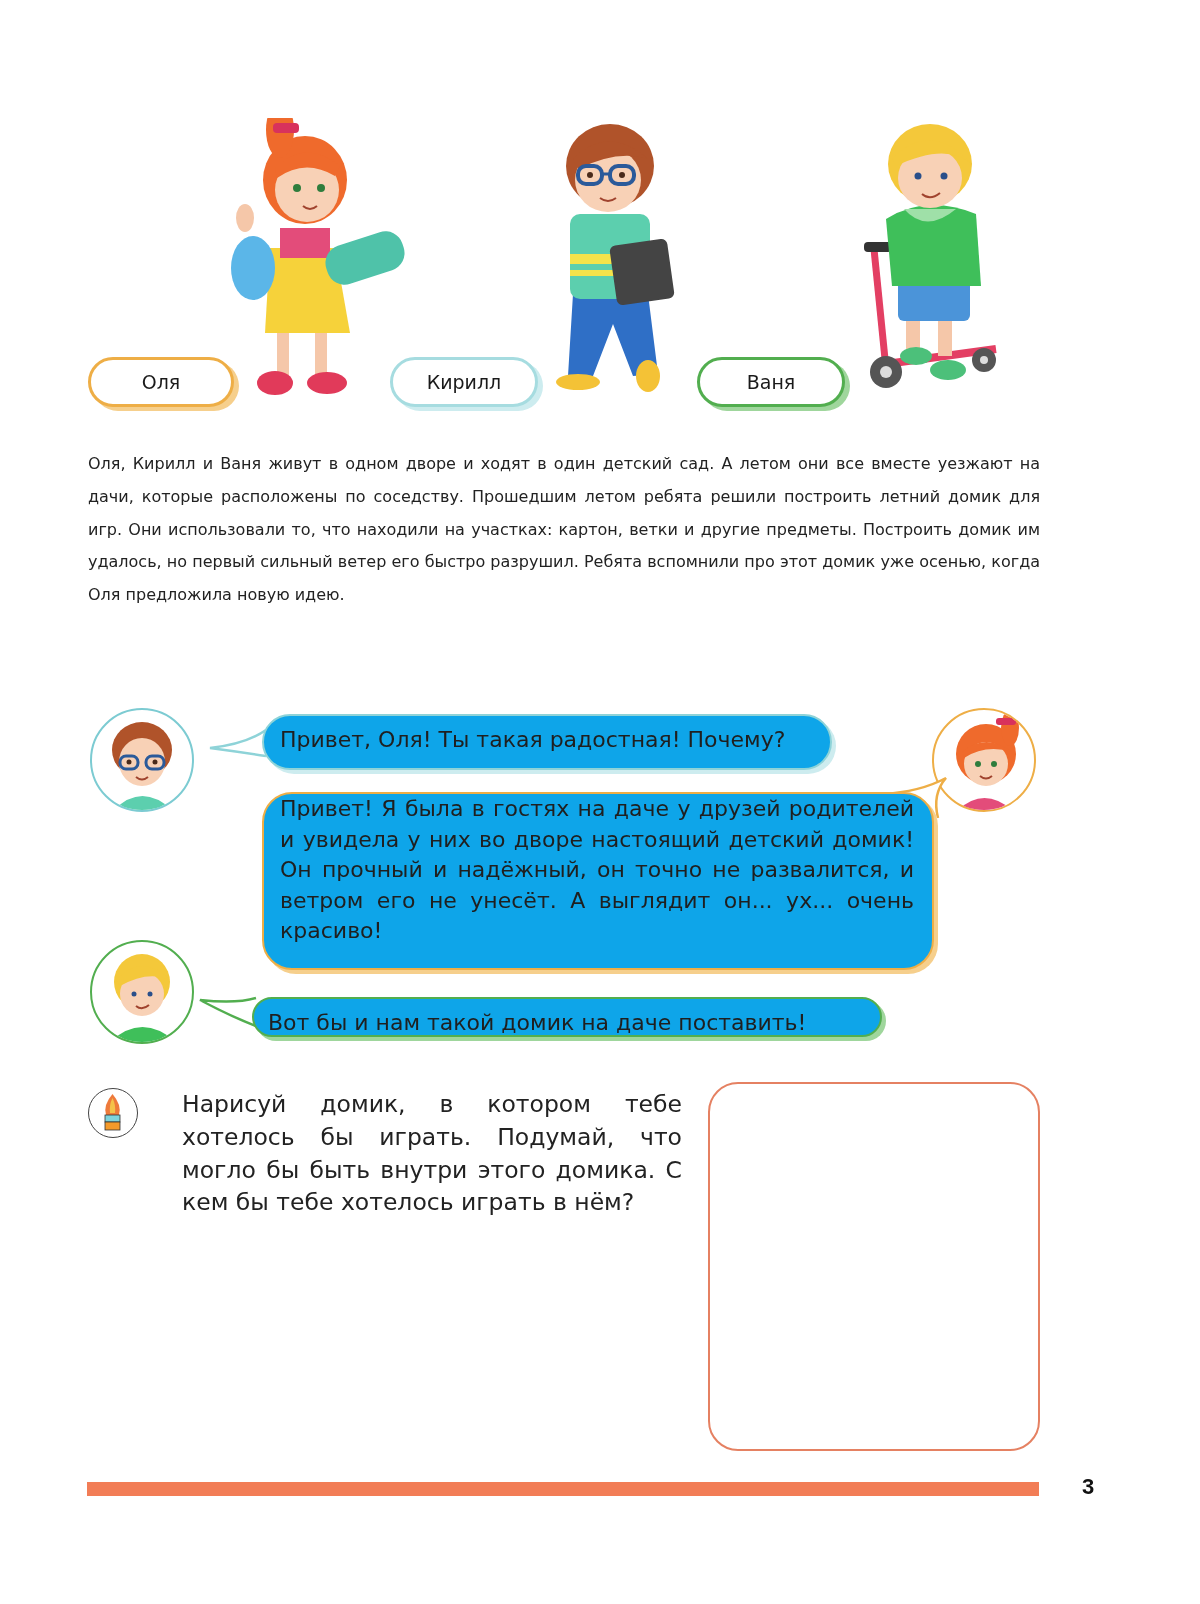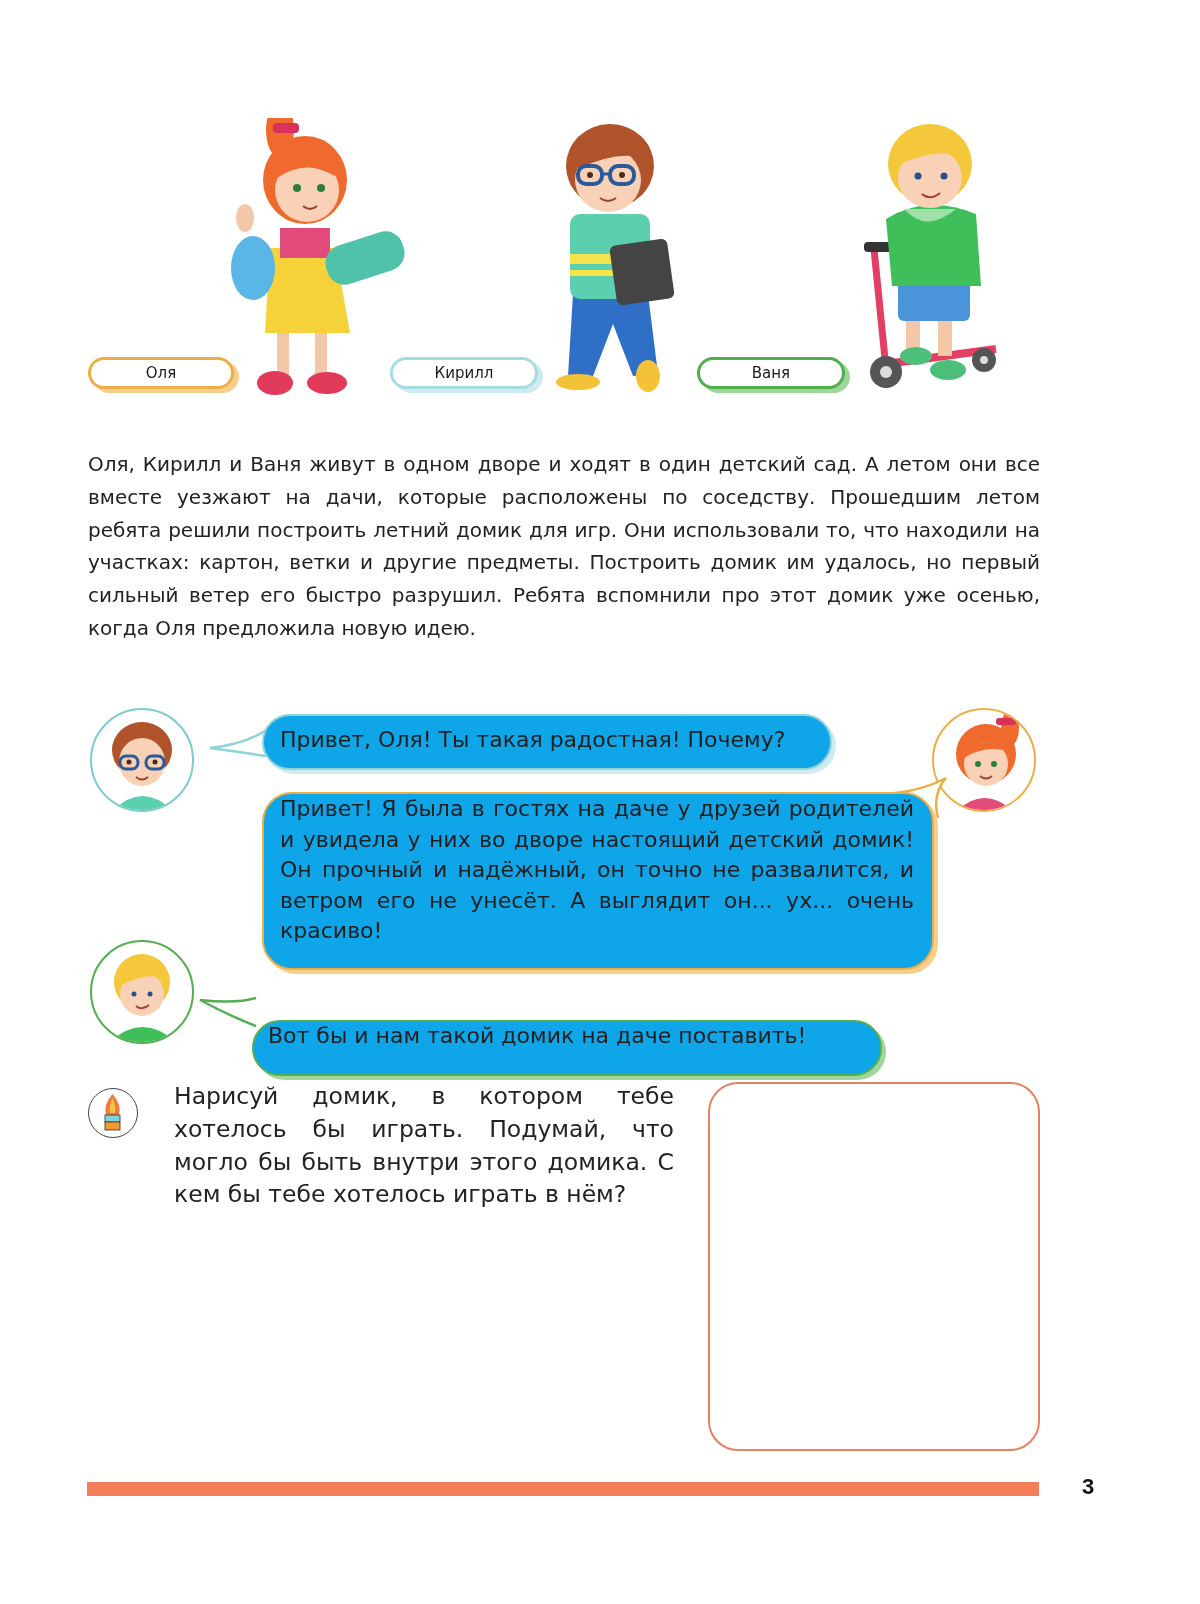--- a/index.html
+++ b/index.html
@@ -1,49 +1,49 @@
 <!DOCTYPE html>
 <html><head>
 <meta charset="utf-8">
 <style>
   html, body { margin: 0; padding: 0; background: #ffffff; }
   body { width: 1200px; height: 1604px; position: relative; overflow: hidden;
          font-family: "DejaVu Sans", sans-serif; color: #1f1f1f; }
   .abs { position: absolute; }
 
   
-  .pill { position: absolute; height: 32px; border-radius: 26px; background: #fff;
+  .pill { position: absolute; height: 50px; border-radius: 26px; background: #fff;
           border: 3px solid; display: flex; align-items: center; justify-content: center;
-          font-size: 15px; color: #1a1a1a; box-sizing: border-box; }
+          font-size: 19px; color: #1a1a1a; box-sizing: border-box; }
   .pill-olya { left: 88px; top: 357px; width: 146px; border-color: #eeae46; box-shadow: 5px 4px 0 #f6cf8c; }
   .pill-kirill { left: 390px; top: 357px; width: 148px; border-color: #a6dce0; box-shadow: 5px 4px 0 #cdecef; }
   .pill-vanya { left: 697px; top: 357px; width: 148px; border-color: #52ae4f; box-shadow: 5px 4px 0 #9fd69c; }
 
   
   .para { position: absolute; left: 88px; top: 448px; width: 952px;
-          font-size: 20px; line-height: 32.8px; text-align: justify; text-align-last: left; color: #222; }
+          font-size: 16px; line-height: 32.8px; text-align: justify; text-align-last: left; color: #222; }
 
   
   .avatar { position: absolute; width: 104px; height: 104px; border-radius: 50%;
             border: 2.5px solid; background: #fff; overflow: hidden; box-sizing: border-box; }
   .av-kirill { left: 90px; top: 708px; border-color: #7ccbd2; }
   .av-olya { left: 932px; top: 708px; border-color: #eeae46; }
   .av-vanya { left: 90px; top: 940px; border-color: #52ae4f; }
 
   
   .bubble { position: absolute; background: #0ea5e9; border: 2.5px solid; box-sizing: border-box; }
   .b-kirill { left: 262px; top: 714px; width: 570px; height: 56px; border-radius: 28px;
               border-color: #8ed3d8; box-shadow: 4px 4px 0 #cdecef;
               font-size: 22px; padding: 11px 0 0 16px; }
   .b-olya { left: 262px; top: 792px; width: 672px; height: 178px; border-radius: 30px;
             border-color: #eeae46; box-shadow: 4px 4px 0 #f6cf8c;
             font-size: 22px; line-height: 30.6px; padding: 0 18px 0 16px; text-align: justify; text-align-last: left; }
-  .b-vanya { left: 252px; top: 1020px; width: 630px; height: 56px; border-radius: 28px;
+  .b-vanya { left: 252px; top: 997px; width: 630px; height: 40px; border-radius: 28px;
              border-color: #52ae4f; box-shadow: 4px 4px 0 #9fd69c;
-             font-size: 22px; padding: 1px 0 0 14px; }
+             font-size: 22px; padding: 11px 0 0 14px; }
 
   
   .task-icon { position: absolute; left: 88px; top: 1088px; width: 50px; height: 50px; border-radius: 50%;
                border: 1.5px solid #444; background: #fff; box-sizing: border-box; }
   .task-text { position: absolute; left: 174px; top: 1080px; width: 500px;
                font-size: 23.5px; line-height: 32.8px; text-align: justify; text-align-last: left; color: #222; }
   .draw-box { position: absolute; left: 708px; top: 1082px; width: 332px; height: 369px;
               border: 2.5px solid #e58162; border-radius: 30px; box-sizing: border-box; background: #fff; }
 
   .footer-bar { position: absolute; left: 87px; top: 1482px; width: 952px; height: 14px; background: #f27d56; }
@@ -204,17 +204,17 @@
 </div>
 
 <div class="task-icon">
   <svg width="47" height="47" viewBox="0 0 47 47">
     <path d="M23.5 5 Q33 16 30 26 L17 26 Q14 16 23.5 5 Z" fill="#ee7a3b"></path>
     <path d="M23.5 9 Q27 16 26 24 L21 24 Q20 16 23.5 9 Z" fill="#f4c24a"></path>
     <rect x="16" y="26" width="15" height="7" fill="#7fd3dc" stroke="#333" stroke-width="0.8"></rect>
     <rect x="16" y="33" width="15" height="8" fill="#f39a2b" stroke="#333" stroke-width="0.8"></rect>
   </svg>
 </div>
-<p class="task-text" style="margin:0">Нарисуй домик, в котором тебе хотелось бы играть. Подумай, что могло бы быть внутри этого домика. С кем бы тебе хотелось играть в нём?</p>
+<p class="task-text" style="margin:8px">Нарисуй домик, в котором тебе хотелось бы играть. Подумай, что могло бы быть внутри этого домика. С кем бы тебе хотелось играть в нём?</p>
 <div class="draw-box"></div>
 
 <div class="footer-bar"></div>
 <div class="page-num">3</div>
 
 </body></html>

